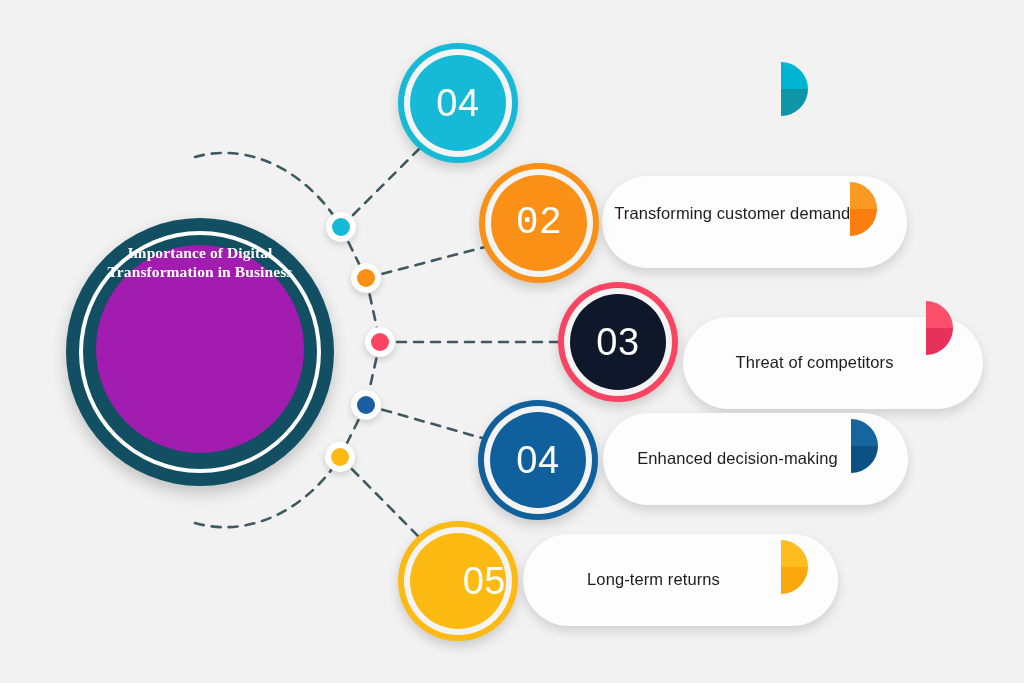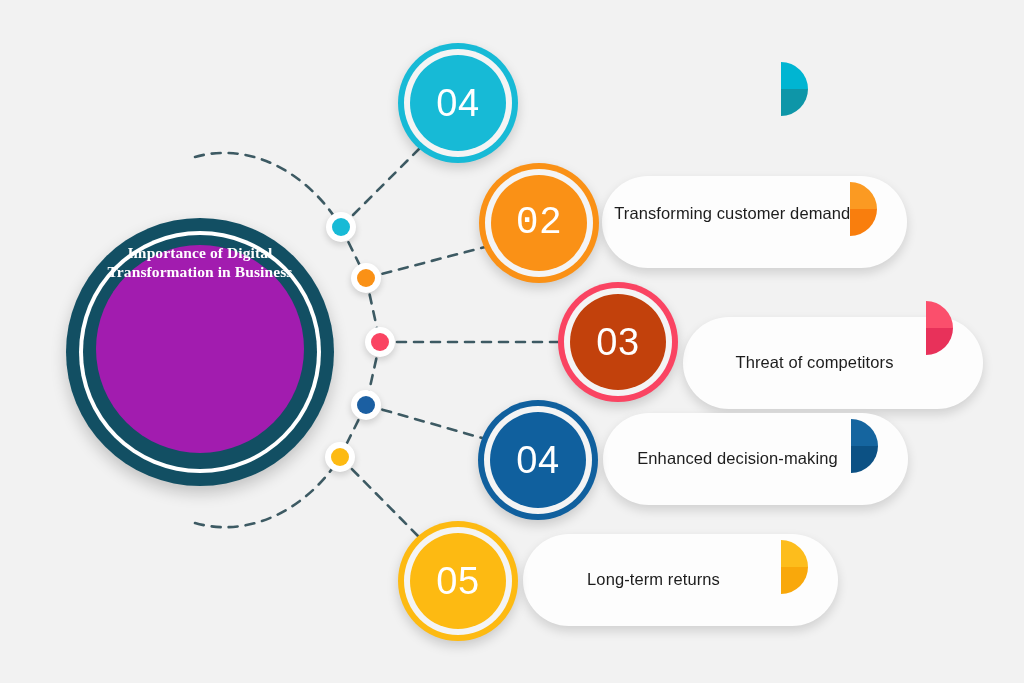--- a/index.html
+++ b/index.html
@@ -248,21 +248,21 @@
     <div class="pill" style="left:125px; width:300px;margin-top:22px;">
       <div class="pill-text" style="left:14px; width:235px; top:35px;">Threat of competitors</div>
     </div>
     <div class="cap" style="left:368px;">
       <div class="cap-top" style="background:#fb4f6c;"></div>
       <div class="cap-bot" style="background:#e8315a;"></div>
     </div>
     <div class="circ" style="left:0px;">
       <div class="circ-ring" style="background:#fa4462;"></div>
       <div class="circ-gap"></div>
-      <div class="circ-disc" style="background:#c2410c;">
+      <div class="circ-disc" style="background:#0f172a;">
         <span class="circ-num">03</span>
       </div>
     </div>
   </div>
 
   <div class="row" style="left:478px; top:400px; width:430px;">
     <div class="pill" style="left:125px; width:305px;">
       <div class="pill-text" style="left:12px; width:245px; top:35px;">Enhanced decision-making</div>
     </div>
     <div class="cap" style="left:373px;">
@@ -282,21 +282,21 @@
     <div class="pill" style="left:125px; width:315px;">
       <div class="pill-text" style="left:8px; width:245px; top:35px;">Long-term returns</div>
     </div>
     <div class="cap" style="left:383px;">
       <div class="cap-top" style="background:#fdbd1c;"></div>
       <div class="cap-bot" style="background:#f9a80b;"></div>
     </div>
     <div class="circ" style="left:0px;">
       <div class="circ-ring" style="background:#fdba12;"></div>
       <div class="circ-gap"></div>
-      <div class="circ-disc" style="background:#fdba12;">
+      <div class="circ-disc" style="background:#fdba12;justify-content:flex-end;">
         <span class="circ-num">05</span>
       </div>
     </div>
   </div>
 
   <div class="node" style="left:326px; top:212px;">
     <div class="node-core" style="background:#17bad6;"></div>
   </div>
   <div class="node" style="left:351px; top:263px;">
     <div class="node-core" style="background:#fa9116;"></div>

